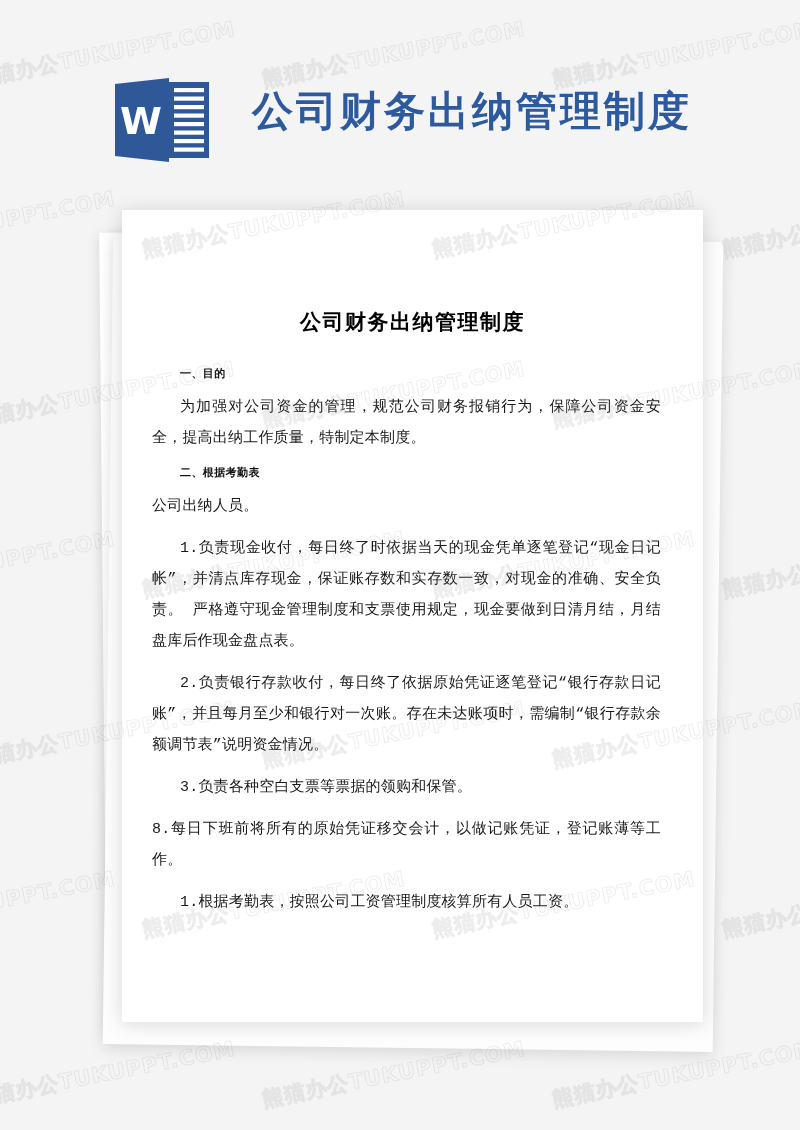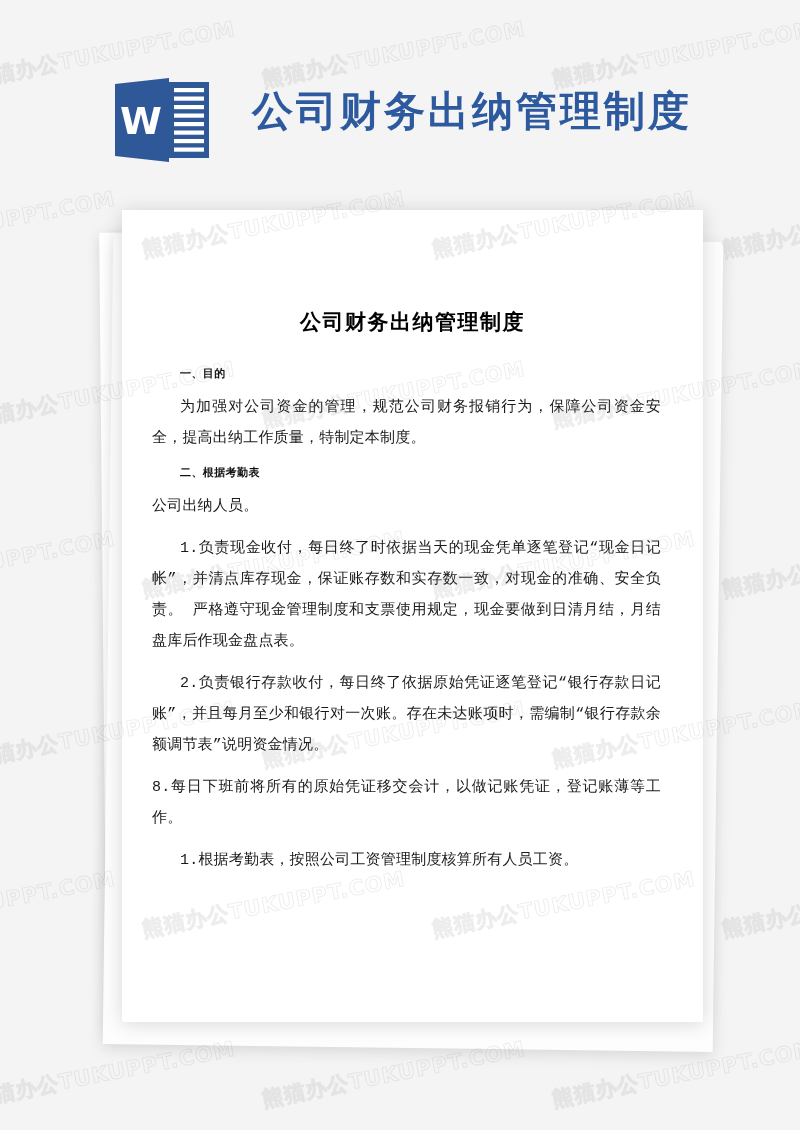--- a/index.html
+++ b/index.html
@@ -159,20 +159,21 @@
       <div class="body-area">
 
         <div class="sec-head">一、目的</div>
         <p class="para indent">为加强对公司资金的管理，规范公司财务报销行为，保障公司资金安全，提高出纳工作质量，特制定本制度。</p>
 
         <div class="sec-head">二、根据考勤表</div>
         <p class="para noindent">公司出纳人员。</p>
 
         <p class="para indent">1.负责现金收付，每日终了时依据当天的现金凭单逐笔登记“现金日记帐”，并清点库存现金，保证账存数和实存数一致，对现金的准确、安全负责。 严格遵守现金管理制度和支票使用规定，现金要做到日清月结，月结盘库后作现金盘点表。</p>
         <p class="para indent">2.负责银行存款收付，每日终了依据原始凭证逐笔登记“银行存款日记账”，并且每月至少和银行对一次账。存在未达账项时，需编制“银行存款余额调节表”说明资金情况。</p>
+        <p class="para indent">3.负责各种空白支票等票据的领购和保管。</p>
         <p class="para noindent">8.每日下班前将所有的原始凭证移交会计，以做记账凭证，登记账薄等工作。</p>
         <p class="para indent">1.根据考勤表，按照公司工资管理制度核算所有人员工资。</p>
 
       </div>
     </div>
   </div>
 </div>
 
 <div id="doc-header">
   <svg id="word-logo" viewBox="0 0 98 88">

